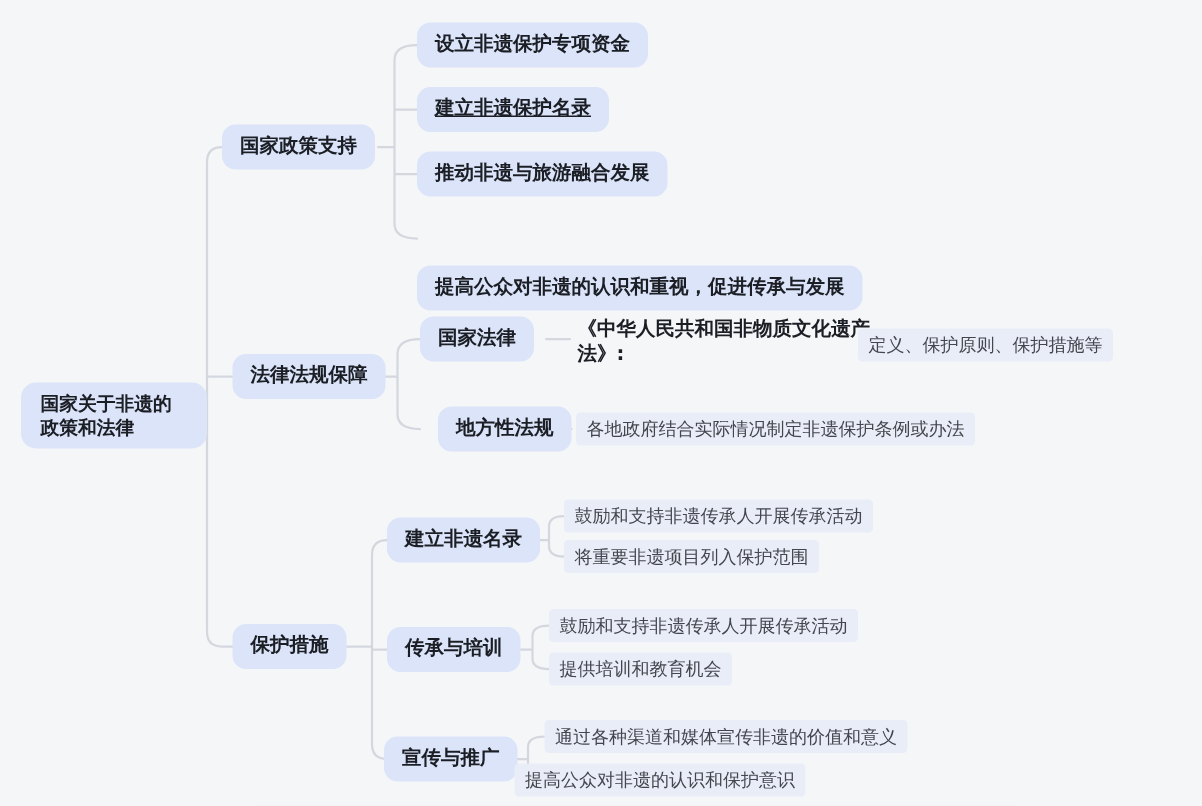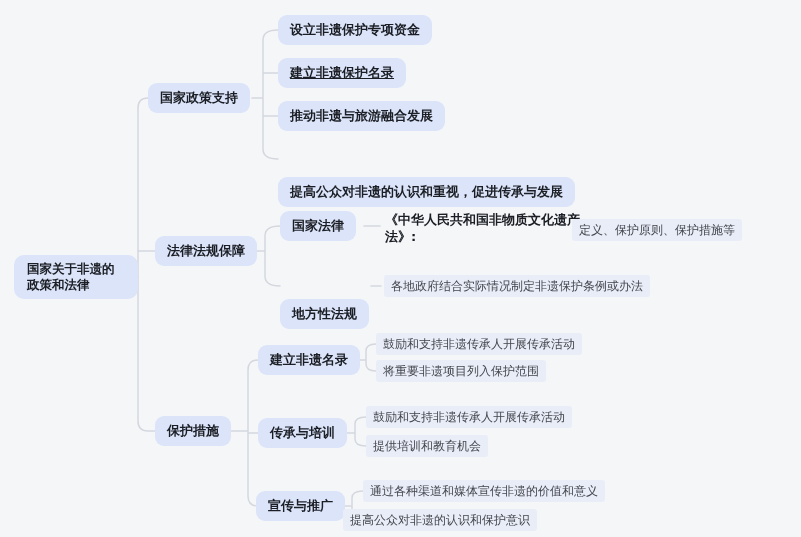--- a/index.html
+++ b/index.html
@@ -86,21 +86,21 @@
   <div class="node" style="left:148px;top:83px;">国家政策支持</div>
   <div class="node" style="left:278px;top:15px;">设立非遗保护专项资金</div>
   <div class="node" style="left:278px;top:58px;text-decoration:underline;">建立非遗保护名录</div>
   <div class="node" style="left:278px;top:101px;">推动非遗与旅游融合发展</div>
   <div class="node" style="left:278px;top:144px;margin-top:33px;">提高公众对非遗的认识和重视，促进传承与发展</div>
 
   <div class="node" style="left:155px;top:236px;">法律法规保障</div>
   <div class="node" style="left:280px;top:211px;">国家法律</div>
   <div class="textnode" style="left:385px;top:211px;">《中华人民共和国非物质文化遗产法》:</div>
   <div class="leaf" style="left:572px;top:219px;">定义、保护原则、保护措施等</div>
-  <div class="node" style="left:280px;top:271px;margin-top:28px;">地方性法规</div>
+  <div class="node" style="left:292px;top:271px;">地方性法规</div>
   <div class="leaf" style="left:384px;top:275px;">各地政府结合实际情况制定非遗保护条例或办法</div>
 
   <div class="node" style="left:155px;top:416px;">保护措施</div>
 
   <div class="node" style="left:258px;top:345px;">建立非遗名录</div>
   <div class="leaf" style="left:376px;top:333px;">鼓励和支持非遗传承人开展传承活动</div>
   <div class="leaf" style="left:376px;top:360px;">将重要非遗项目列入保护范围</div>
 
   <div class="node" style="left:258px;top:418px;">传承与培训</div>
   <div class="leaf" style="left:366px;top:406px;">鼓励和支持非遗传承人开展传承活动</div>

